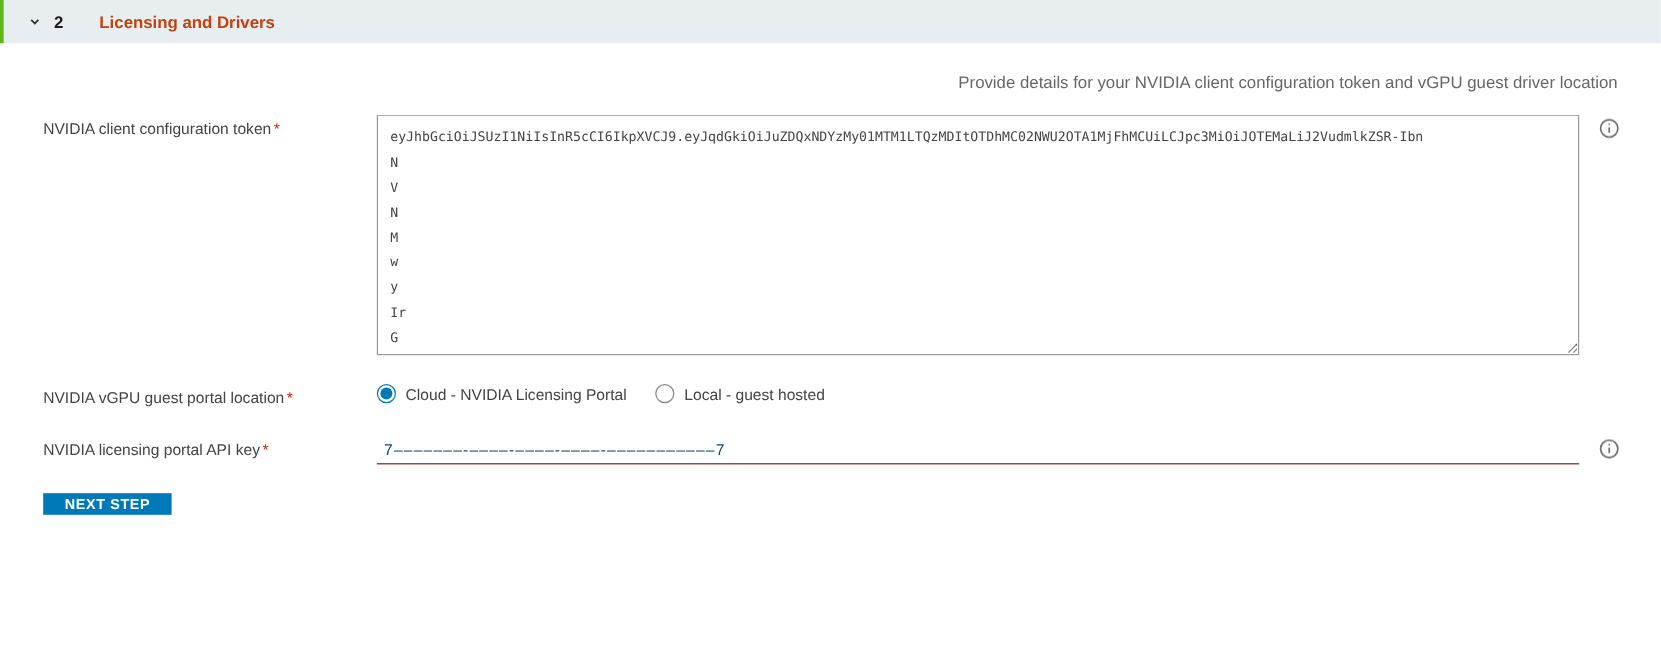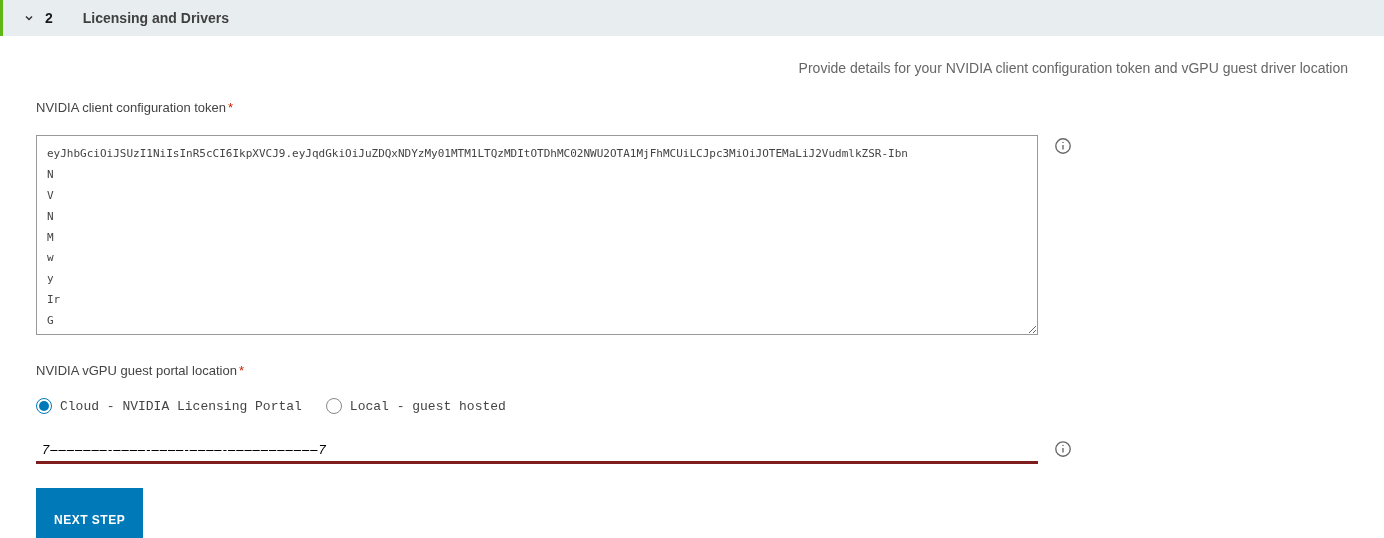--- a/index.html
+++ b/index.html
@@ -35,37 +35,36 @@
       stroke: #333;
       stroke-width: 2;
       fill: none;
     }
     .step-number {
       font-weight: 600;
       color: #1a1a1a;
     }
     .step-title {
       font-weight: 600;
-      color: #404040;
+      color: #c2410c;
       padding-left: 20px;
     }
     .content {
       padding: 24px 36px;
     }
     .intro-text {
       color: #666;
       margin-bottom: 20px;
       text-align: right;
     }
     .form-row {
       display: flex;
       align-items: flex-start;
       margin-bottom: 24px;
       gap: 20px;
-      flex-direction: column;
     }
     .form-label {
       width: 258px;
       flex-shrink: 0;
       color: #444;
       padding-top: 4px;
       font-size: 13px;
     }
     .required-asterisk {
       color: #c92100;
@@ -107,21 +106,20 @@
     .radio-group {
       display: flex;
       align-items: center;
       gap: 24px;
     }
     .radio-option {
       display: flex;
       align-items: flex-end;
       gap: 8px;
       cursor: pointer;
-      font-family: Liberation Mono, monospace;
     }
     .radio-circle {
       width: 16px;
       height: 16px;
       border-radius: 50%;
       border: 1px solid #888;
       display: flex;
       align-items: center;
       justify-content: center;
       background: #fff;
@@ -135,34 +133,33 @@
       border-radius: 50%;
       background: #0079b8;
     }
     .radio-label {
       color: #444;
       font-size: 13px;
     }
     .text-input {
       width: 1002px;
       border: none;
-      border-bottom: 3px solid #7f1d1d;
+      border-bottom: 1px solid #7f1d1d;
       padding: 4px 6px;
       font-size: 13px;
-      color: #000000;
+      color: #0c4a6e;
       background: transparent;
       outline: none;
       letter-spacing: 1px;
-      font-style: italic;
     }
     .next-button {
       background: #0079b8;
       color: #fff;
       border: none;
-      padding: 25px 18px;
+      padding: 2px 18px;
       font-size: 12px;
       font-weight: 600;
       letter-spacing: 0.5px;
       cursor: pointer;
       text-transform: uppercase;
     }
   </style>
 </head>
 <body>
 
@@ -220,20 +217,23 @@
         </label>
         <label class="radio-option">
           <span class="radio-circle"></span>
           <span class="radio-label">Local - guest hosted</span>
         </label>
       </div>
     </div>
   </div>
 
   <div class="form-row">
+    <div class="form-label">
+      <span>NVIDIA licensing portal API key</span><span class="required-asterisk">*</span>
+    </div>
     <div class="form-control-wrap">
       <input type="text" class="text-input" value="7‒‒‒‒‒‒‒-‒‒‒‒-‒‒‒‒-‒‒‒‒-‒‒‒‒‒‒‒‒‒‒‒7" style="">
       <span class="info-icon">
         <svg viewBox="0 0 20 20">
             <circle cx="10" cy="10" r="8"></circle>
             <line x1="10" y1="9" x2="10" y2="14"></line>
             <circle cx="10" cy="6" r="0.8" fill="#666" stroke="none"></circle>
           </svg>
       </span>
     </div>

